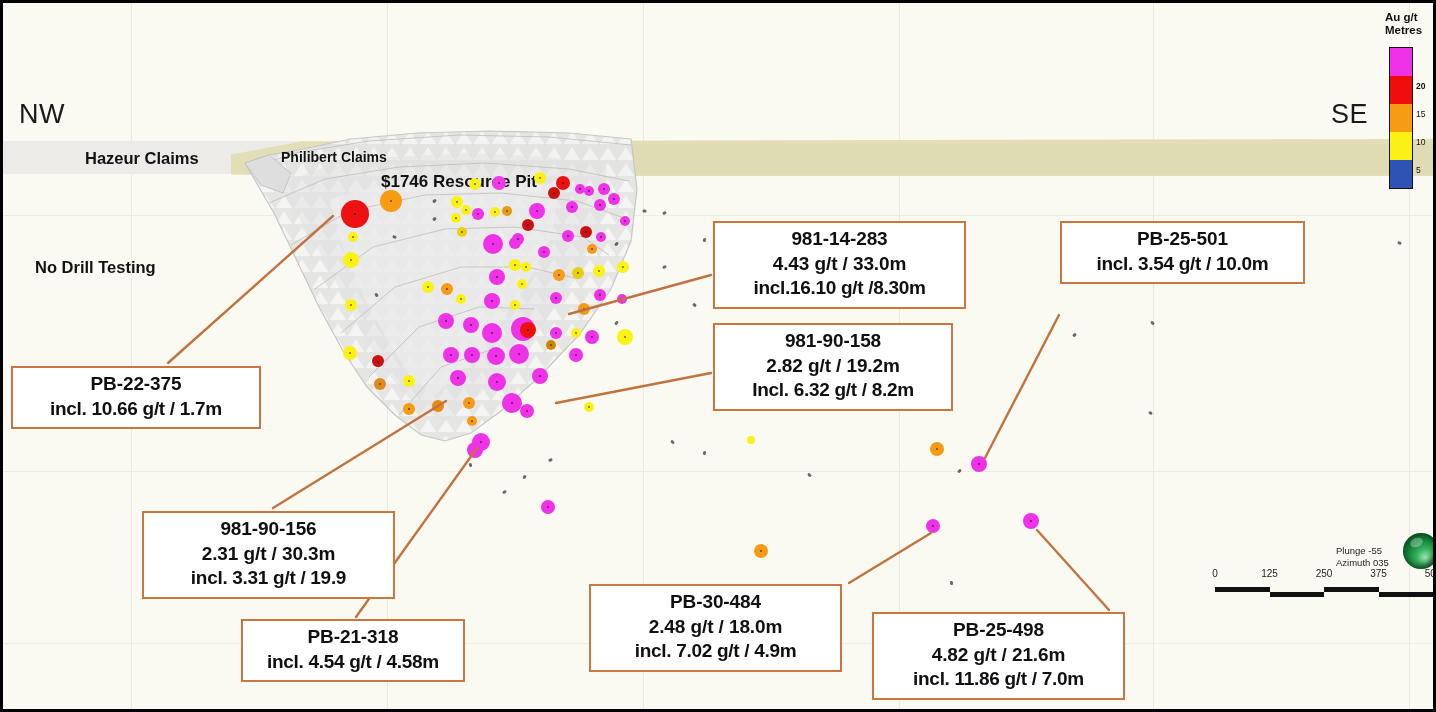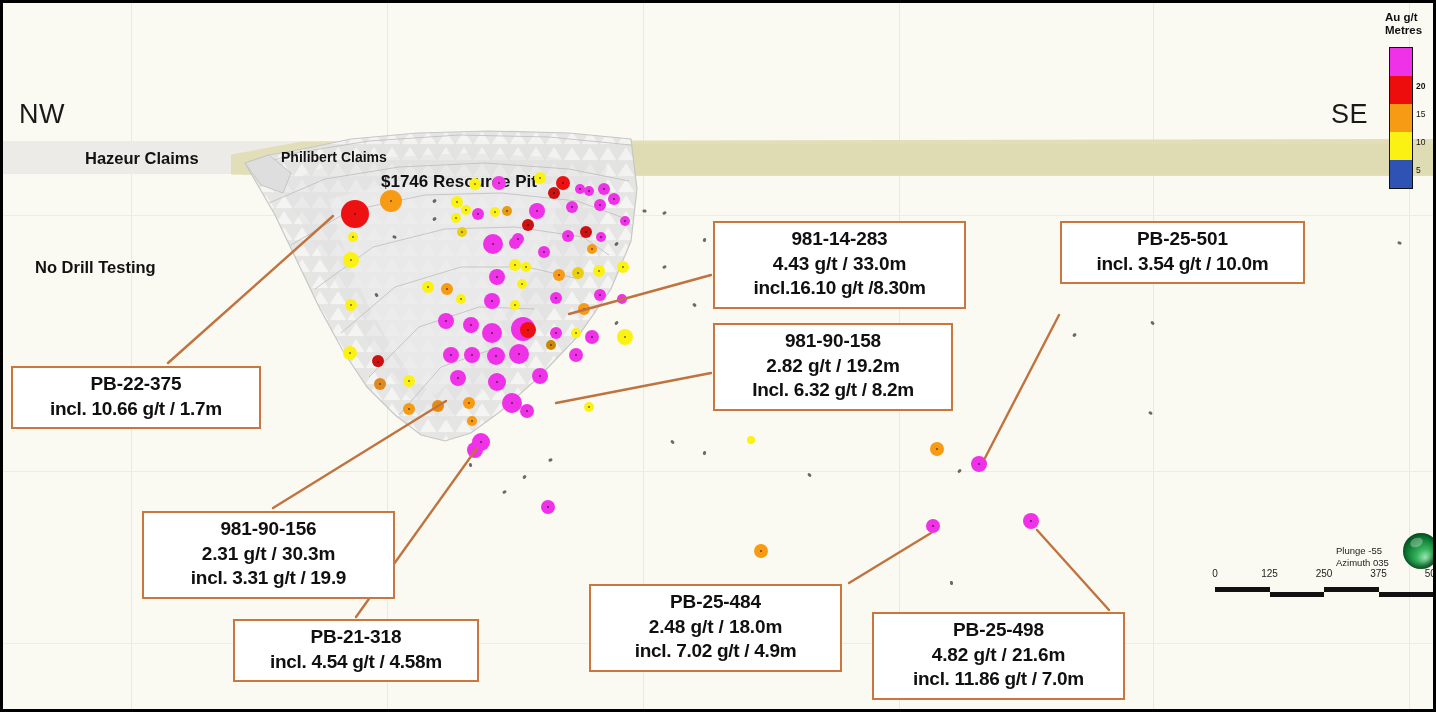--- a/index.html
+++ b/index.html
@@ -333,26 +333,26 @@
   <div id="callouts">
       <div class="callout" style="left: 8px; top: 363px; width: 250px; border-color: rgb(201, 118, 63);">
         <div class="l1">PB-22-375</div>
         <div class="l3">incl. 10.66 g/t / 1.7m</div>
       </div>
       <div class="callout" style="left: 107px; top: 508px; width: 253px; border-color: rgb(201, 118, 63); margin-left: 32px;">
         <div class="l1">981-90-156</div>
         <div class="l2">2.31 g/t  / 30.3m</div>
         <div class="l3">incl. 3.31 g/t / 19.9</div>
       </div>
-      <div class="callout" style="left: 230px; top: 616px; width: 246px; border-color: rgb(201, 118, 63);">
+      <div class="callout" style="left: 238px; top: 616px; width: 224px; border-color: rgb(201, 118, 63);">
         <div class="l1">PB-21-318</div>
         <div class="l3">incl. 4.54 g/t / 4.58m</div>
       </div>
       <div class="callout" style="left: 586px; top: 581px; width: 253px; border-color: rgb(201, 118, 63);">
-        <div class="l1">PB-25-484</div>
+        <div class="l1">PB-30-484</div>
         <div class="l2">2.48 g/t  / 18.0m</div>
         <div class="l3">incl. 7.02 g/t / 4.9m</div>
       </div>
       <div class="callout" style="left: 869px; top: 609px; width: 253px; border-color: rgb(201, 118, 63);">
         <div class="l1">PB-25-498</div>
         <div class="l2">4.82 g/t / 21.6m</div>
         <div class="l3">incl. 11.86 g/t / 7.0m</div>
       </div>
       <div class="callout" style="left: 710px; top: 218px; width: 253px; border-color: rgb(201, 118, 63);">
         <div class="l1">981-14-283</div>

